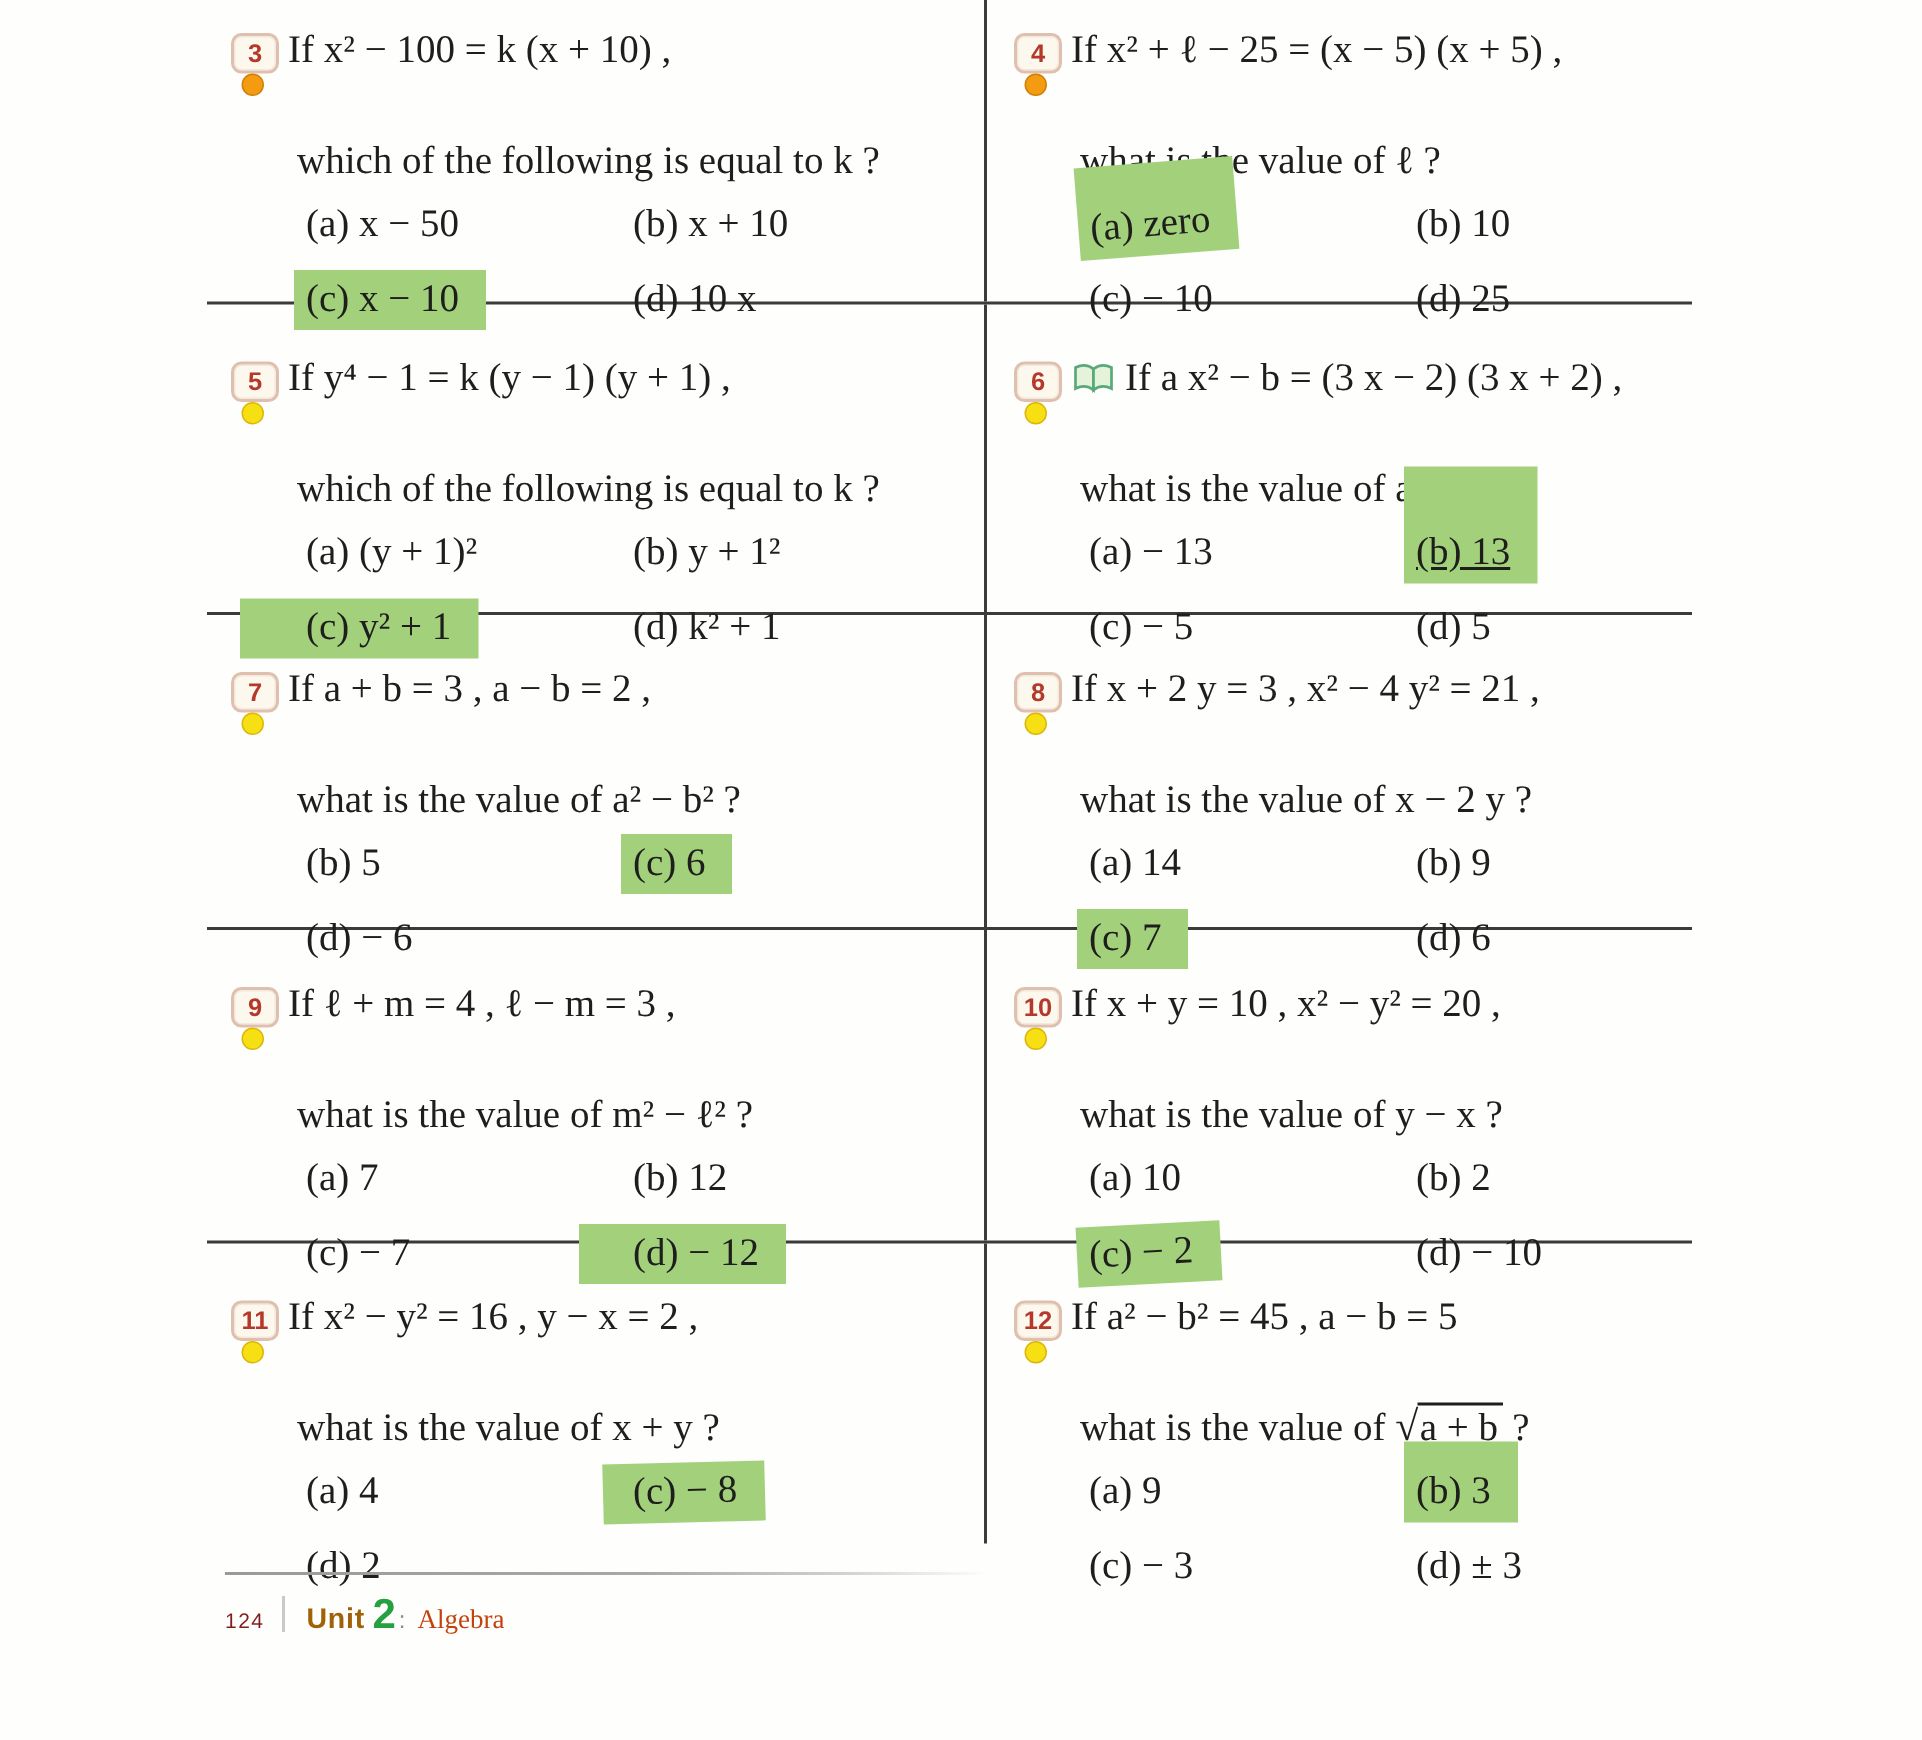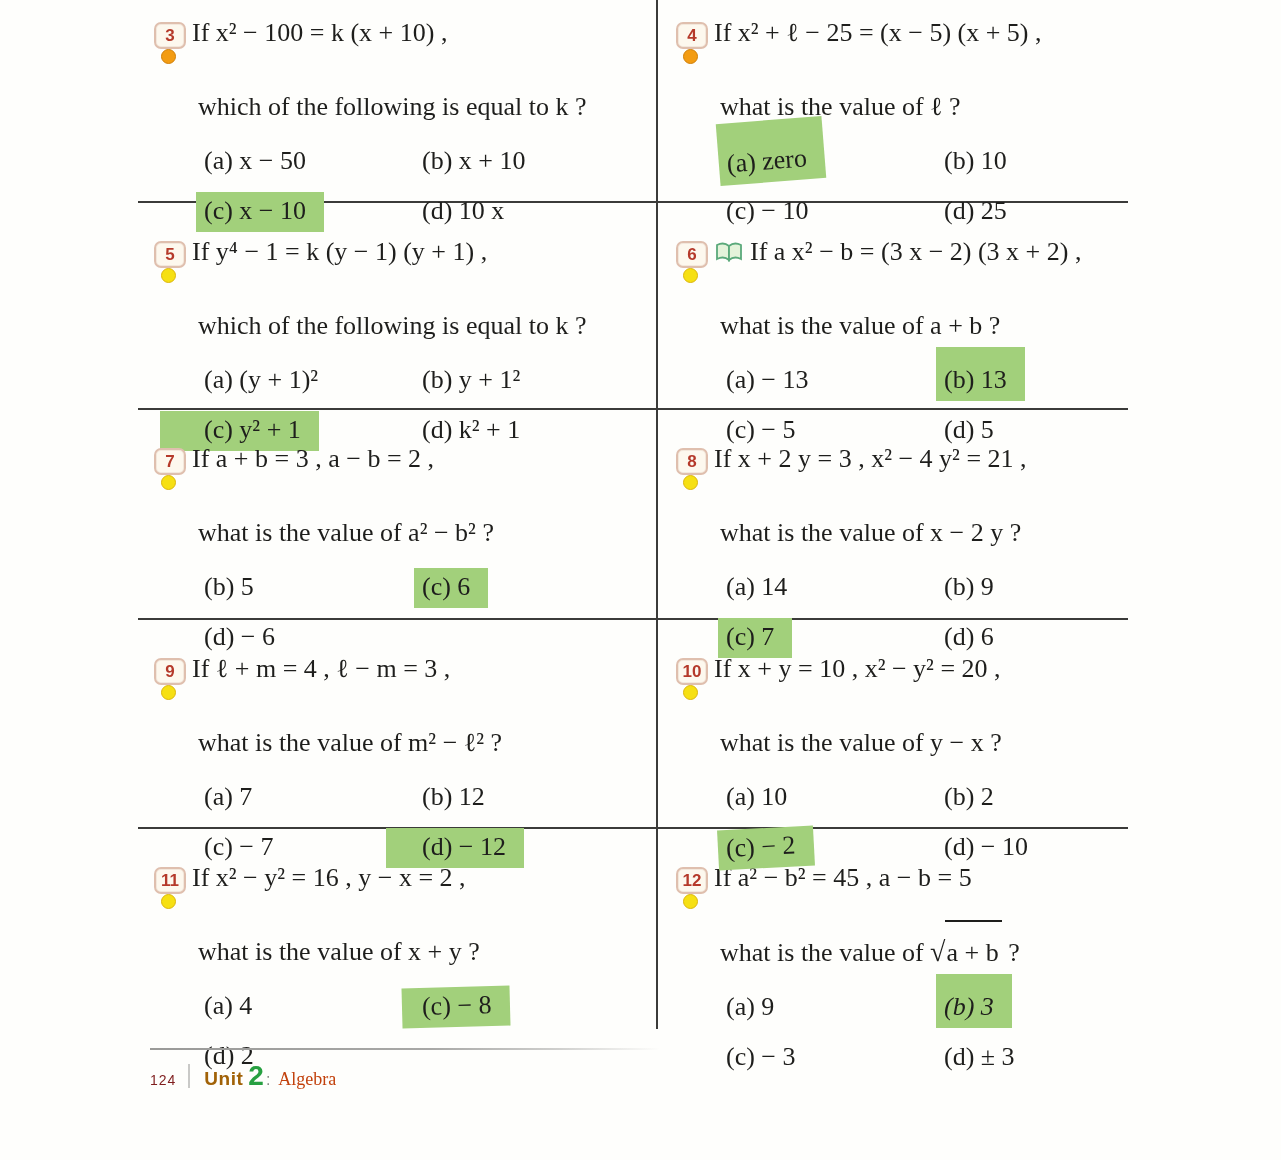--- a/index.html
+++ b/index.html
@@ -25,36 +25,36 @@
     color:#b5392a;font-family:"Liberation Sans","DejaVu Sans",sans-serif;
     font-size:17px;font-weight:bold;line-height:1;
   }
   .dot{position:absolute;left:7px;top:33px;width:13px;height:13px;border-radius:50%;}
   .dot.orange{background:#f39c12;border:1px solid #d07f08;}
   .dot.yellow{background:#f6e013;border:1px solid #dcb60c;}
   .bookicon{flex:0 0 30px;margin:5px 6px 0 0;}
   .l2{margin:12px 0 0 44px;font-size:26px;line-height:34px;white-space:nowrap;}
   .opts{
     display:grid;grid-template-columns:218px auto;
-    margin:20px 0 0 50px;row-gap:16px;font-size:26px;line-height:34px;
+    margin:8px 0 0 50px;row-gap:16px;font-size:26px;line-height:34px;
   }
   .opt{white-space:nowrap;}
   .hl{background:#a2d07b;display:inline-block;padding:2px 18px 4px 8px;margin:-2px 0 -4px -8px;}
   .hl-rot4{transform:rotate(-4.5deg);}
   .hl-rot3{transform:rotate(-3deg);}
   .hl-rot1{transform:rotate(-1.5deg);}
-  .hl-up44{padding-top:16px;margin-top:-40px;}
+  .hl-up44{padding-top:40px;margin-top:-40px;text-decoration:underline;}
   .hl-up26{padding-top:24px;margin-top:-24px;}
-  .hl-up18{padding-top:16px;margin-top:-16px;font-style:italic;}
+  .hl-up18{padding-top:16px;margin-top:-16px;}
   .hl-lft44{padding-left:44px;margin-left:-44px;}
   .hl-lft36{padding-left:36px;margin-left:-36px;}
   .hl-lft20{padding-left:20px;margin-left:-20px;}
   .sqrt{white-space:nowrap;}
   .sqrt .rad{font-size:28px;}
-  .sqrt .radicand{border-top:2px solid #1e1e1c;padding:16px 3px 0 1px;}
+  .sqrt .radicand{border-top:2px solid #1e1e1c;padding:0 3px 0 1px;}
   .footer{position:absolute;left:150px;top:1048px;}
   .footer-line{
     width:510px;height:2px;margin-bottom:10px;
     background:linear-gradient(to right,#9a9a98 0%,#a8a8a6 55%,#cfcfcd 80%,rgba(200,200,198,0) 100%);
   }
   .footer-row{display:flex;align-items:baseline;font-family:"Liberation Sans","DejaVu Sans",sans-serif;}
   .pageno{font-size:14px;color:#7f1d1d;letter-spacing:1px;}
   .fsep{width:2px;height:24px;background:#c9c9c7;align-self:center;margin:0 14px 0 12px;}
   .unit{color:#a16207;font-size:19px;font-weight:bold;letter-spacing:0.5px;}
   .unitnum{color:#27a041;font-size:28px;font-weight:bold;margin:0 2px 0 5px;}

